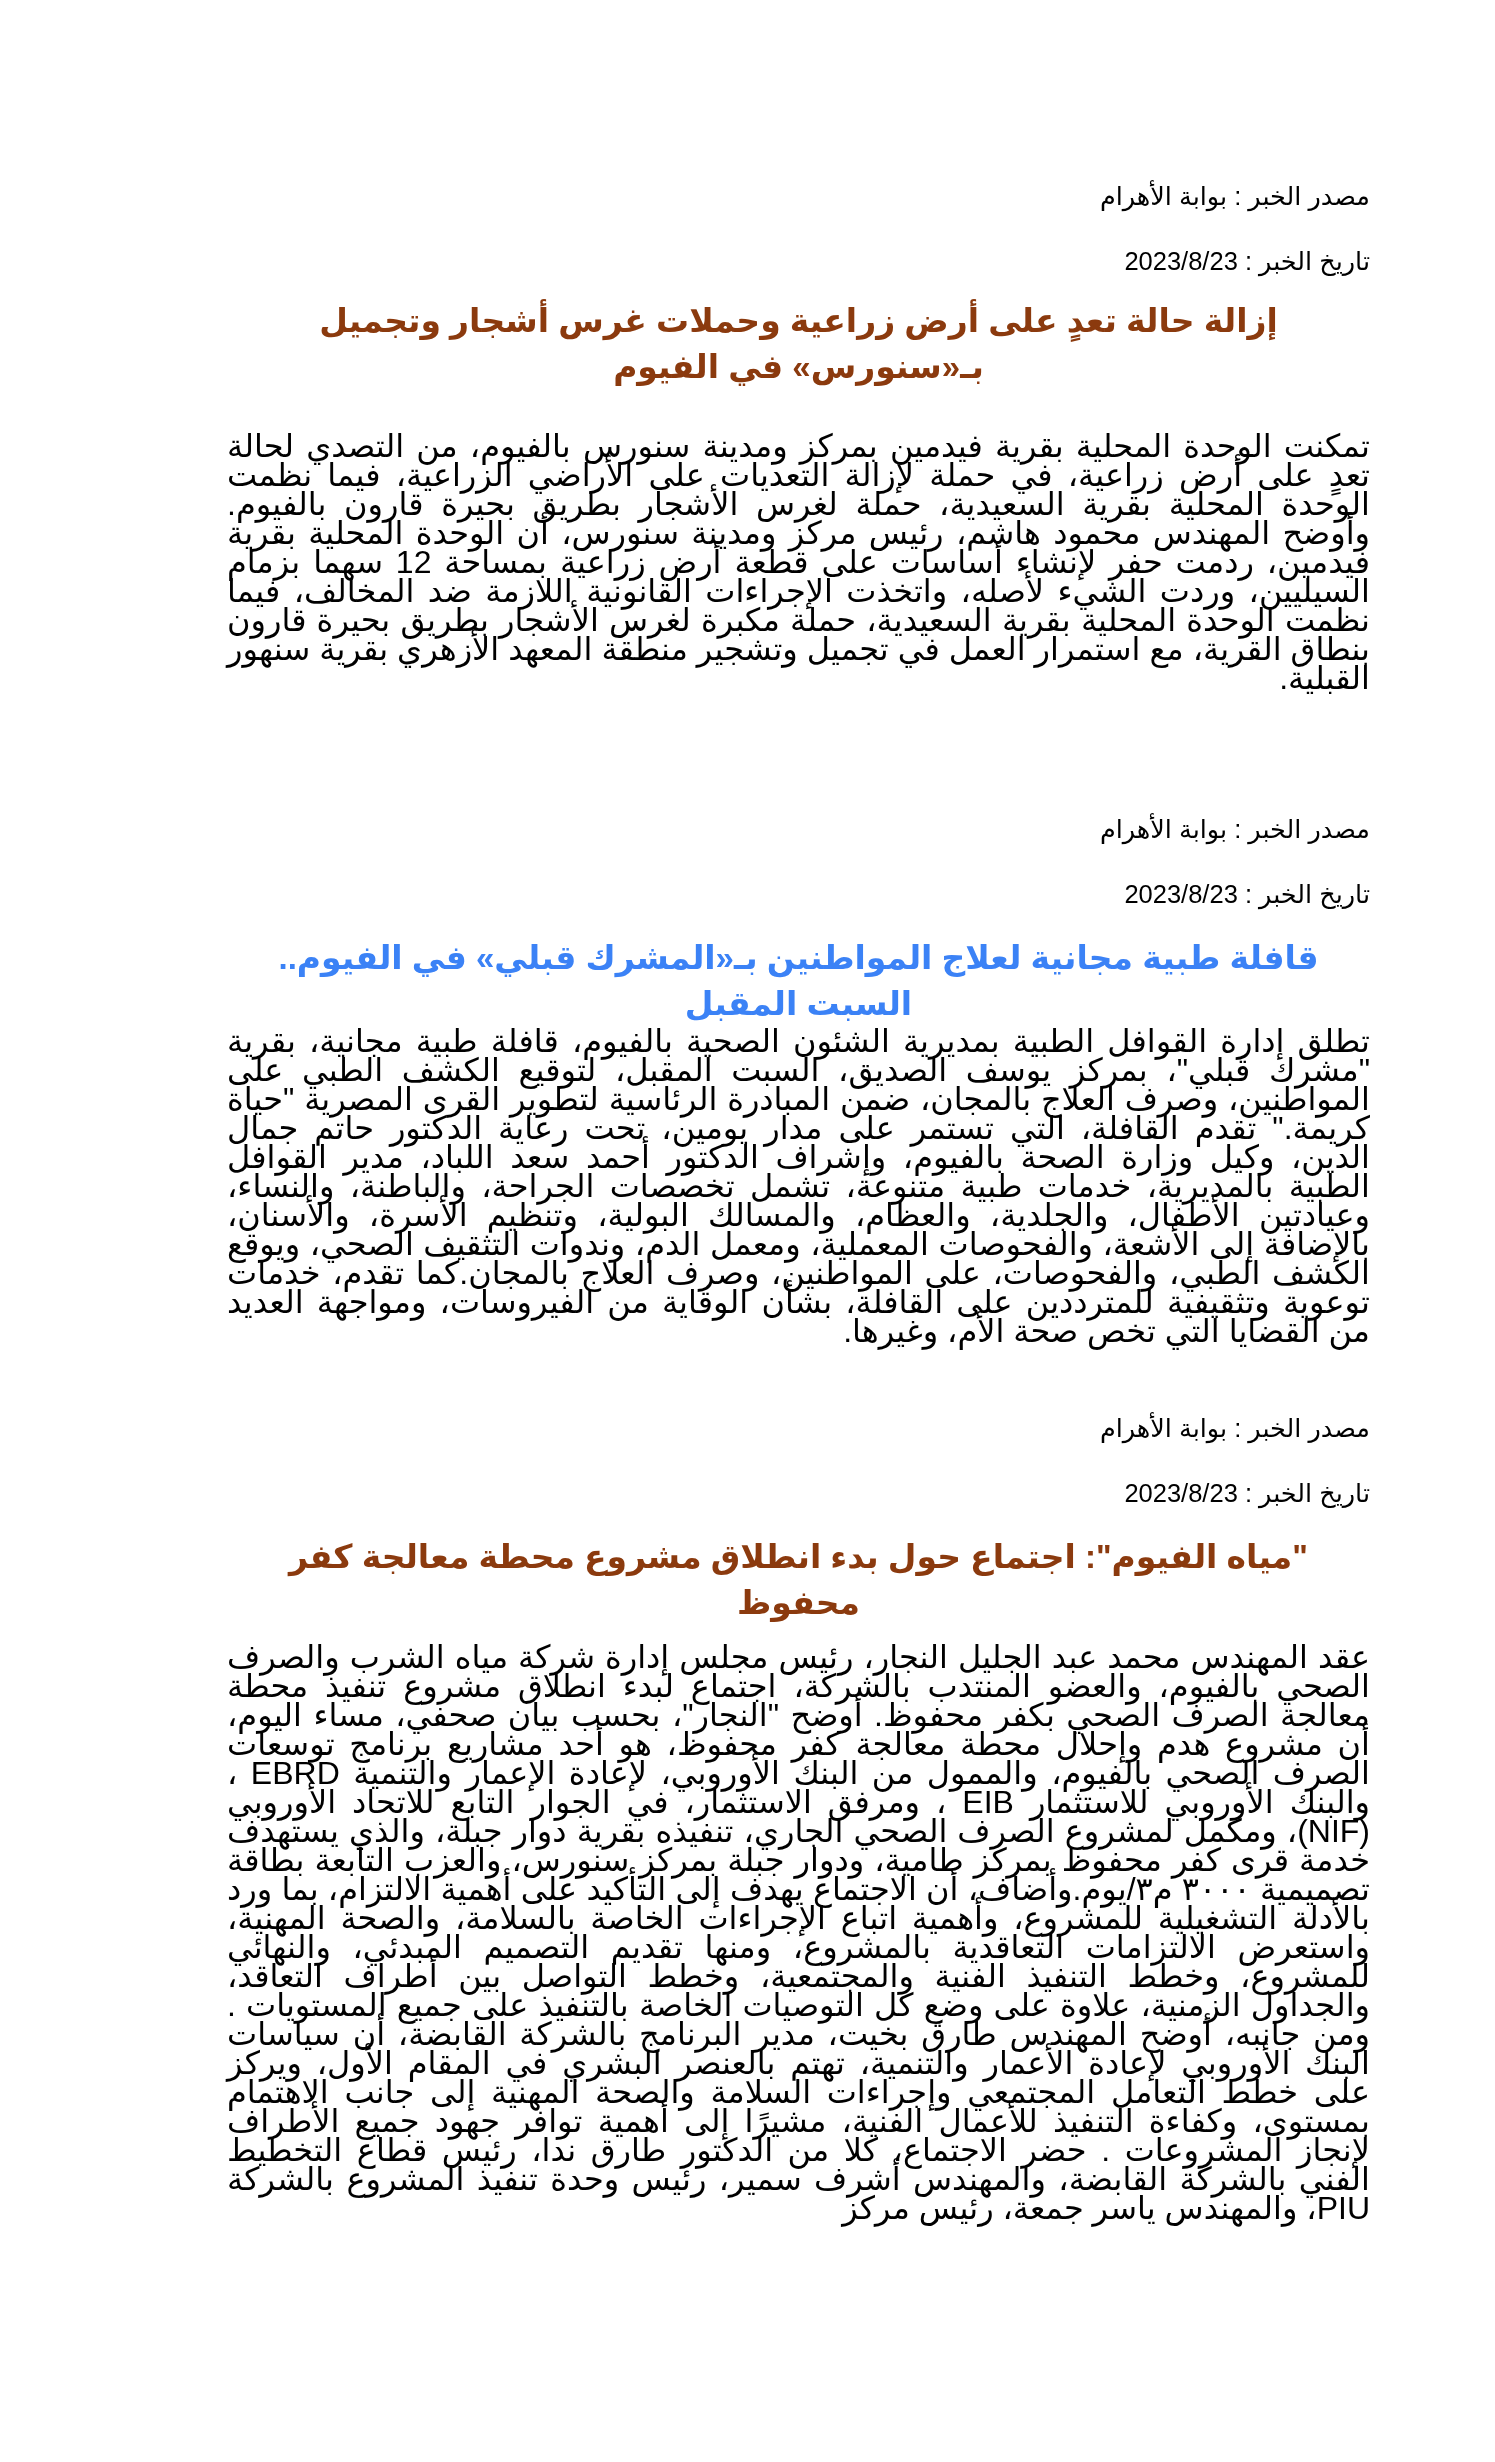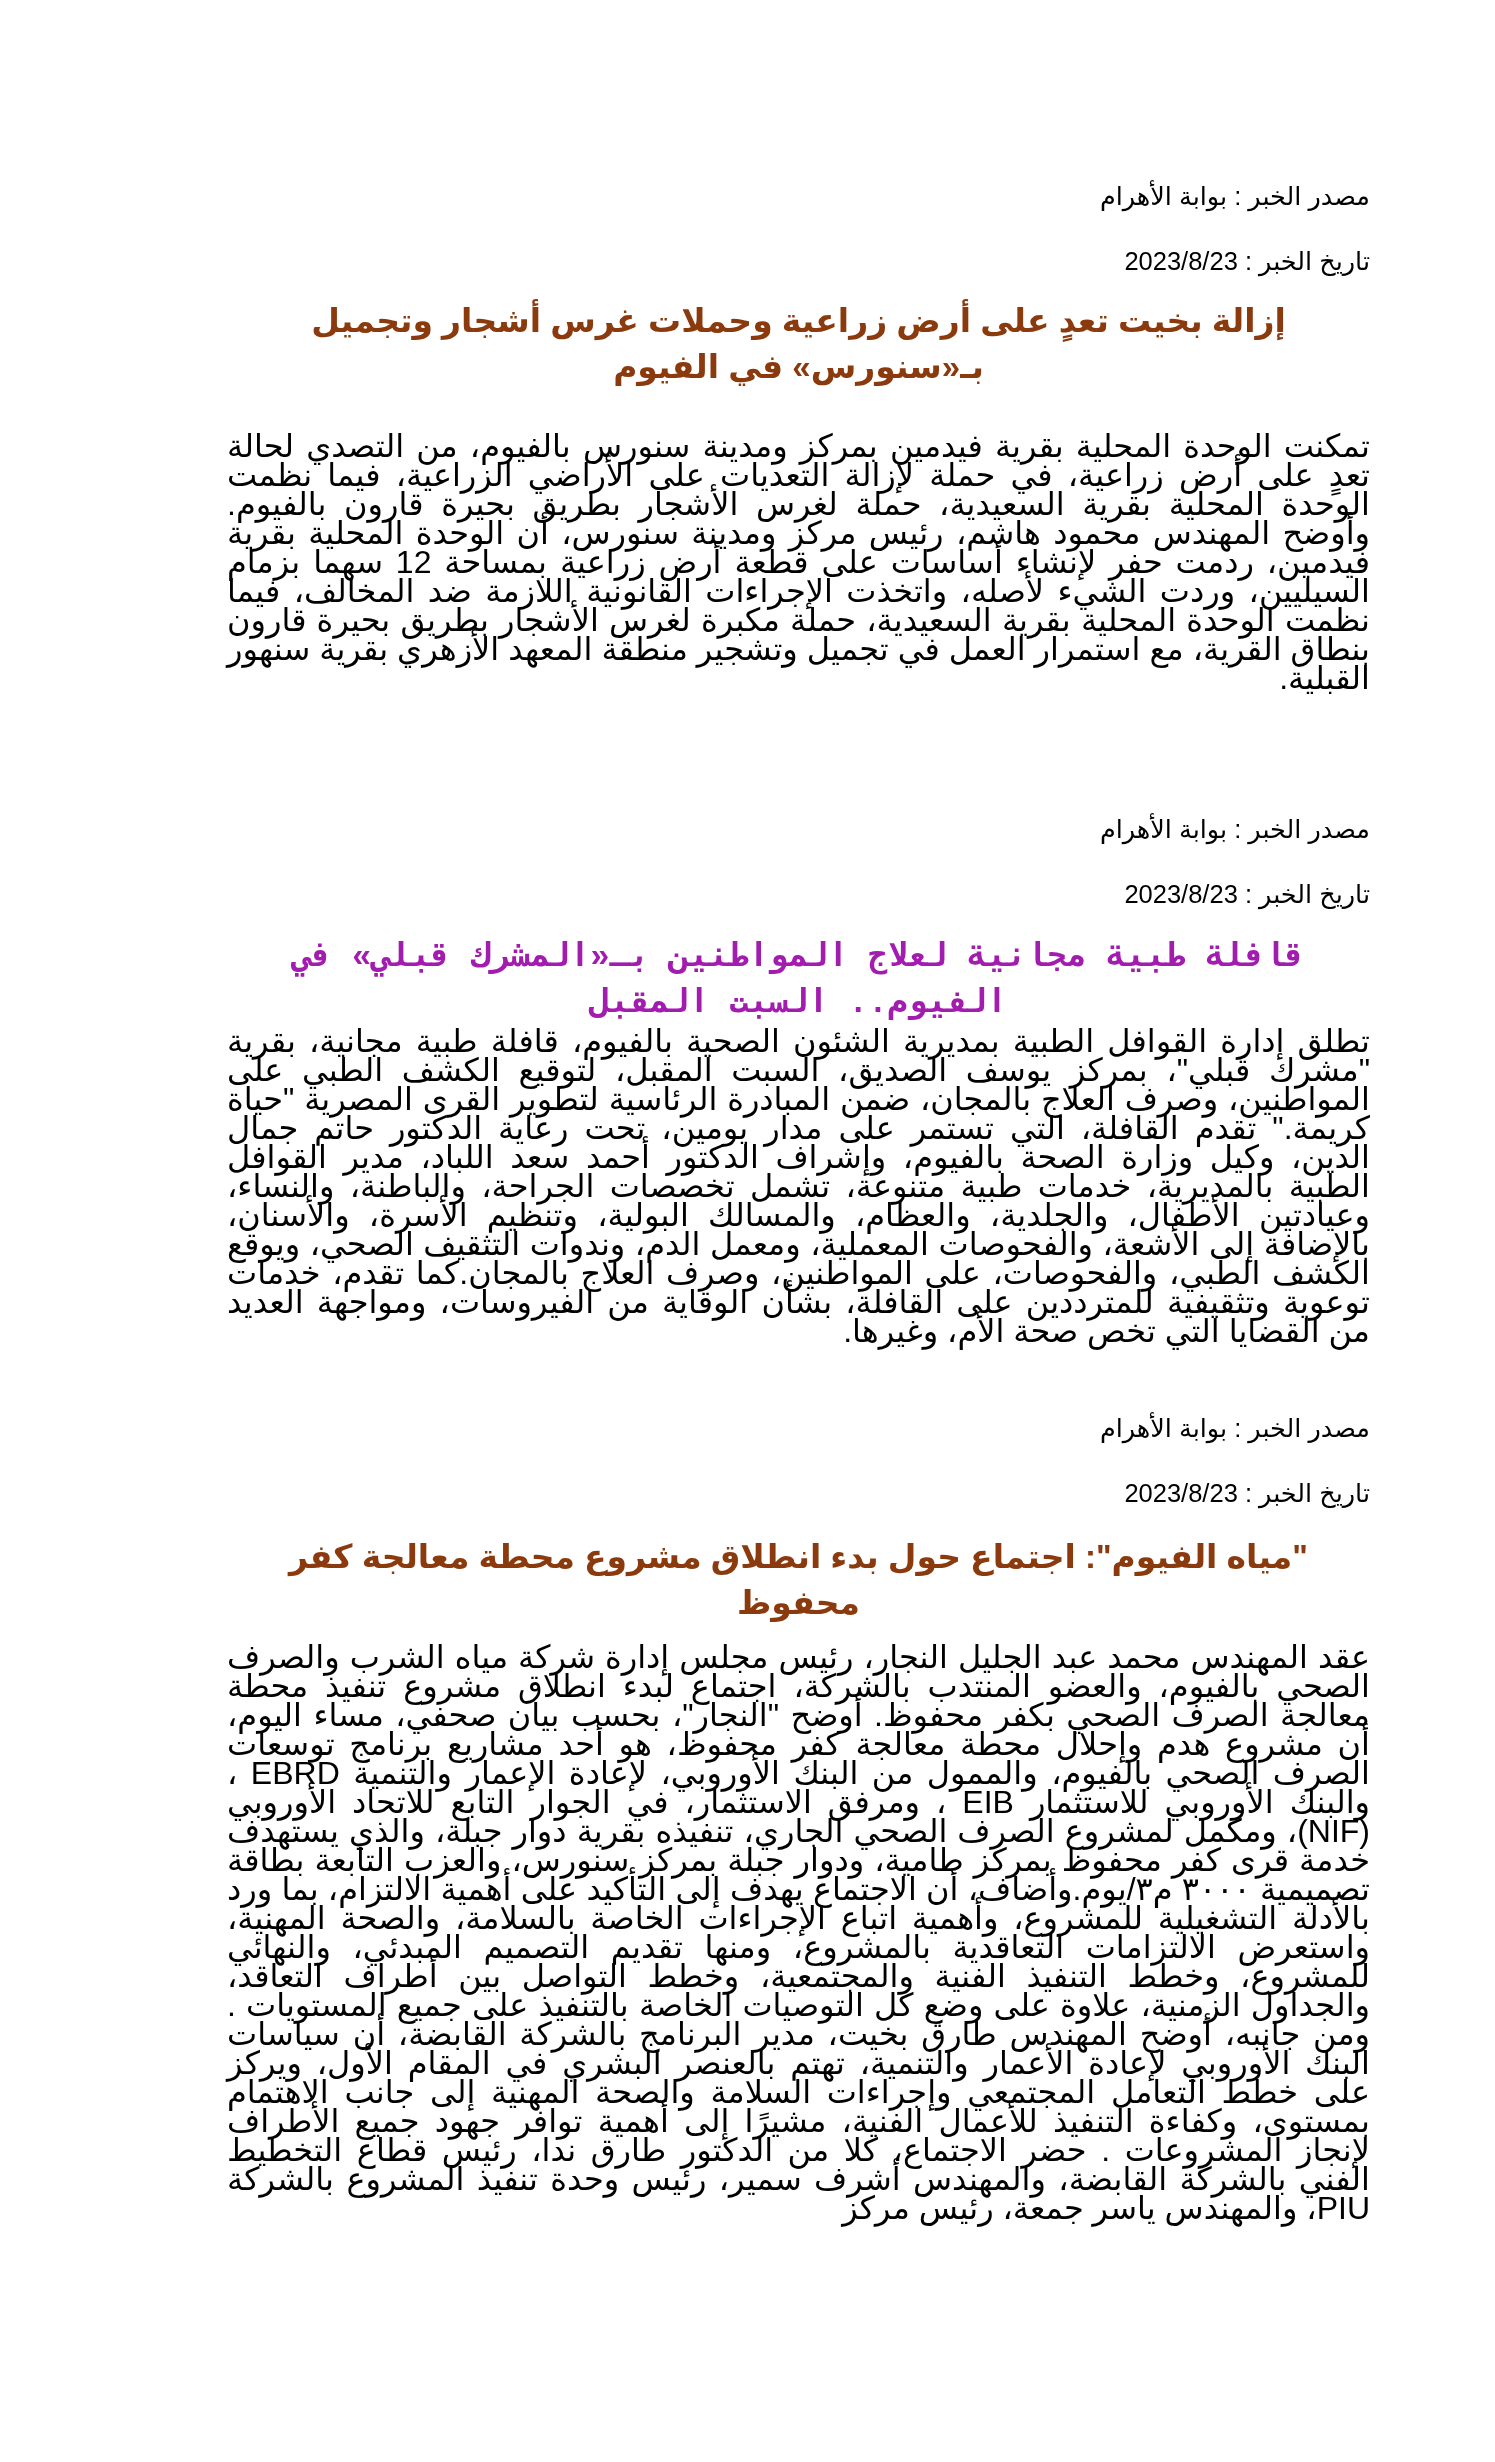--- a/index.html
+++ b/index.html
@@ -30,28 +30,28 @@
   .a3-body { margin-top: 17px; }
 </style>
 </head>
 <body>
 
 <div class="page">
 
   <section class="article" id="a1">
     <p class="meta">مصدر الخبر : بوابة الأهرام</p>
     <p class="meta date-line">تاريخ الخبر : 2023/8/23</p>
-    <h1 class="headline a1-head" style="color: rgb(139, 58, 14);">إزالة بخيت تعدٍ على أرض زراعية وحملات غرس أشجار وتجميل بـ«سنورس» في الفيوم</h1>
+    <h1 class="headline a1-head" style="color: rgb(139, 58, 14);">إزالة حالة تعدٍ على أرض زراعية وحملات غرس أشجار وتجميل بـ«سنورس» في الفيوم</h1>
     <p class="body-text a1-body">تمكنت الوحدة المحلية بقرية فيدمين بمركز ومدينة سنورس بالفيوم، من التصدي لحالة تعدٍ على أرض زراعية، في حملة لإزالة التعديات على الأراضي الزراعية، فيما نظمت الوحدة المحلية بقرية السعيدية، حملة لغرس الأشجار بطريق بحيرة قارون بالفيوم. وأوضح المهندس محمود هاشم، رئيس مركز ومدينة سنورس، أن الوحدة المحلية بقرية فيدمين، ردمت حفر لإنشاء أساسات على قطعة أرض زراعية بمساحة 12 سهما بزمام السيليين، وردت الشيء لأصله، واتخذت الإجراءات القانونية اللازمة ضد المخالف، فيما نظمت الوحدة المحلية بقرية السعيدية، حملة مكبرة لغرس الأشجار بطريق بحيرة قارون بنطاق القرية، مع استمرار العمل في تجميل وتشجير منطقة المعهد الأزهري بقرية سنهور القبلية.</p>
   </section>
 
   <section class="article" id="a2">
     <p class="meta">مصدر الخبر : بوابة الأهرام</p>
     <p class="meta date-line">تاريخ الخبر : 2023/8/23</p>
-    <h1 class="headline a2-head" style="color: #a21caf; font-family: Liberation Mono, monospace;">قافلة طبية مجانية لعلاج المواطنين بـ«المشرك قبلي» في الفيوم.. السبت المقبل</h1>
+    <h1 class="headline a2-head" style="color: #3b82f6;">قافلة طبية مجانية لعلاج المواطنين بـ«المشرك قبلي» في الفيوم.. السبت المقبل</h1>
     <p class="body-text a2-body">تطلق إدارة القوافل الطبية بمديرية الشئون الصحية بالفيوم، قافلة طبية مجانية، بقرية "مشرك قبلي"، بمركز يوسف الصديق، السبت المقبل، لتوقيع الكشف الطبي على المواطنين، وصرف العلاج بالمجان، ضمن المبادرة الرئاسية لتطوير القرى المصرية "حياة كريمة." تقدم القافلة، التي تستمر على مدار يومين، تحت رعاية الدكتور حاتم جمال الدين، وكيل وزارة الصحة بالفيوم، وإشراف الدكتور أحمد سعد اللباد، مدير القوافل الطبية بالمديرية، خدمات طبية متنوعة، تشمل تخصصات الجراحة، والباطنة، والنساء، وعيادتين الأطفال، والجلدية، والعظام، والمسالك البولية، وتنظيم الأسرة، والأسنان، بالإضافة إلى الأشعة، والفحوصات المعملية، ومعمل الدم، وندوات التثقيف الصحي، ويوقع الكشف الطبي، والفحوصات، على المواطنين، وصرف العلاج بالمجان.كما تقدم، خدمات توعوية وتثقيفية للمترددين على القافلة، بشأن الوقاية من الفيروسات، ومواجهة العديد من القضايا التي تخص صحة الأم، وغيرها.</p>
   </section>
 
   <section class="article" id="a3">
     <p class="meta">مصدر الخبر : بوابة الأهرام</p>
     <p class="meta date-line">تاريخ الخبر : 2023/8/23</p>
     <h1 class="headline a3-head" style="color: rgb(139, 58, 14);">"مياه الفيوم": اجتماع حول بدء انطلاق مشروع محطة معالجة كفر محفوظ</h1>
     <p class="body-text a3-body">عقد المهندس محمد عبد الجليل النجار، رئيس مجلس إدارة شركة مياه الشرب والصرف الصحي بالفيوم، والعضو المنتدب بالشركة، اجتماع لبدء انطلاق مشروع تنفيذ محطة معالجة الصرف الصحي بكفر محفوظ. أوضح "النجار"، بحسب بيان صحفي، مساء اليوم، أن مشروع هدم وإحلال محطة معالجة كفر محفوظ، هو أحد مشاريع برنامج توسعات الصرف الصحي بالفيوم، والممول من البنك الأوروبي، لإعادة الإعمار والتنمية EBRD ، والبنك الأوروبي للاستثمار EIB ، ومرفق الاستثمار، في الجوار التابع للاتحاد الأوروبي (NIF)، ومكمل لمشروع الصرف الصحي الجاري، تنفيذه بقرية دوار جبلة، والذي يستهدف خدمة قرى كفر محفوظ بمركز طامية، ودوار جبلة بمركز سنورس، والعزب التابعة بطاقة تصميمية ٣٠٠٠ م٣/يوم.وأضاف، أن الاجتماع يهدف إلى التأكيد على أهمية الالتزام، بما ورد بالأدلة التشغيلية للمشروع، وأهمية اتباع الإجراءات الخاصة بالسلامة، والصحة المهنية، واستعرض الالتزامات التعاقدية بالمشروع، ومنها تقديم التصميم المبدئي، والنهائي للمشروع، وخطط التنفيذ الفنية والمجتمعية، وخطط التواصل بين أطراف التعاقد، والجداول الزمنية، علاوة على وضع كل التوصيات الخاصة بالتنفيذ على جميع المستويات . ومن جانبه، أوضح المهندس طارق بخيت، مدير البرنامج بالشركة القابضة، أن سياسات البنك الأوروبي لإعادة الأعمار والتنمية، تهتم بالعنصر البشري في المقام الأول، ويركز على خطط التعامل المجتمعي وإجراءات السلامة والصحة المهنية إلى جانب الاهتمام بمستوى، وكفاءة التنفيذ للأعمال الفنية، مشيرًا إلى أهمية توافر جهود جميع الأطراف لإنجاز المشروعات . حضر الاجتماع، كلا من الدكتور طارق ندا، رئيس قطاع التخطيط الفني بالشركة القابضة، والمهندس أشرف سمير، رئيس وحدة تنفيذ المشروع بالشركة PIU، والمهندس ياسر جمعة، رئيس مركز</p>
   </section>
 

